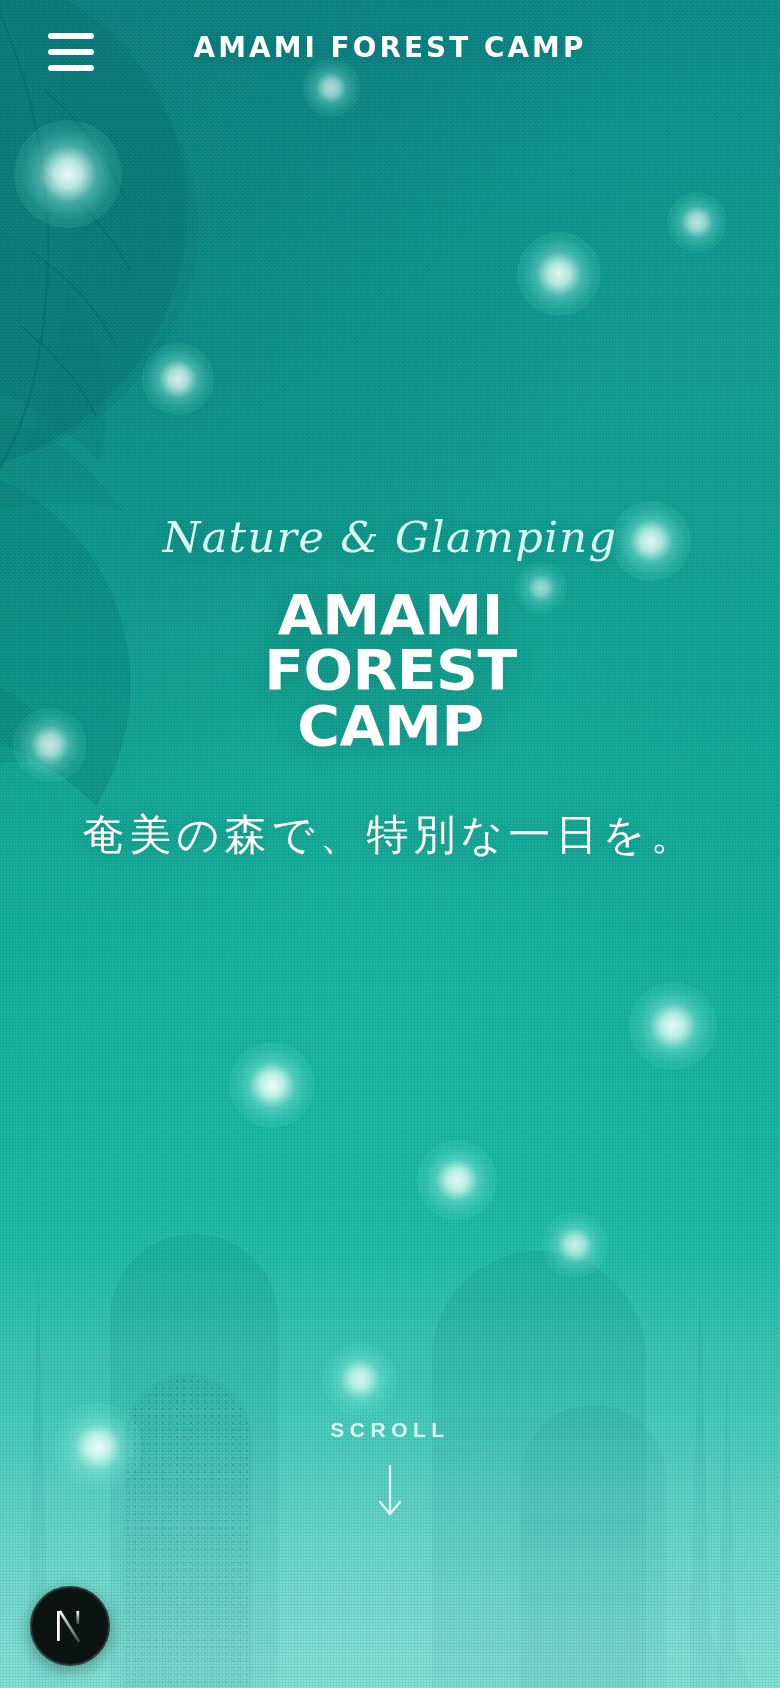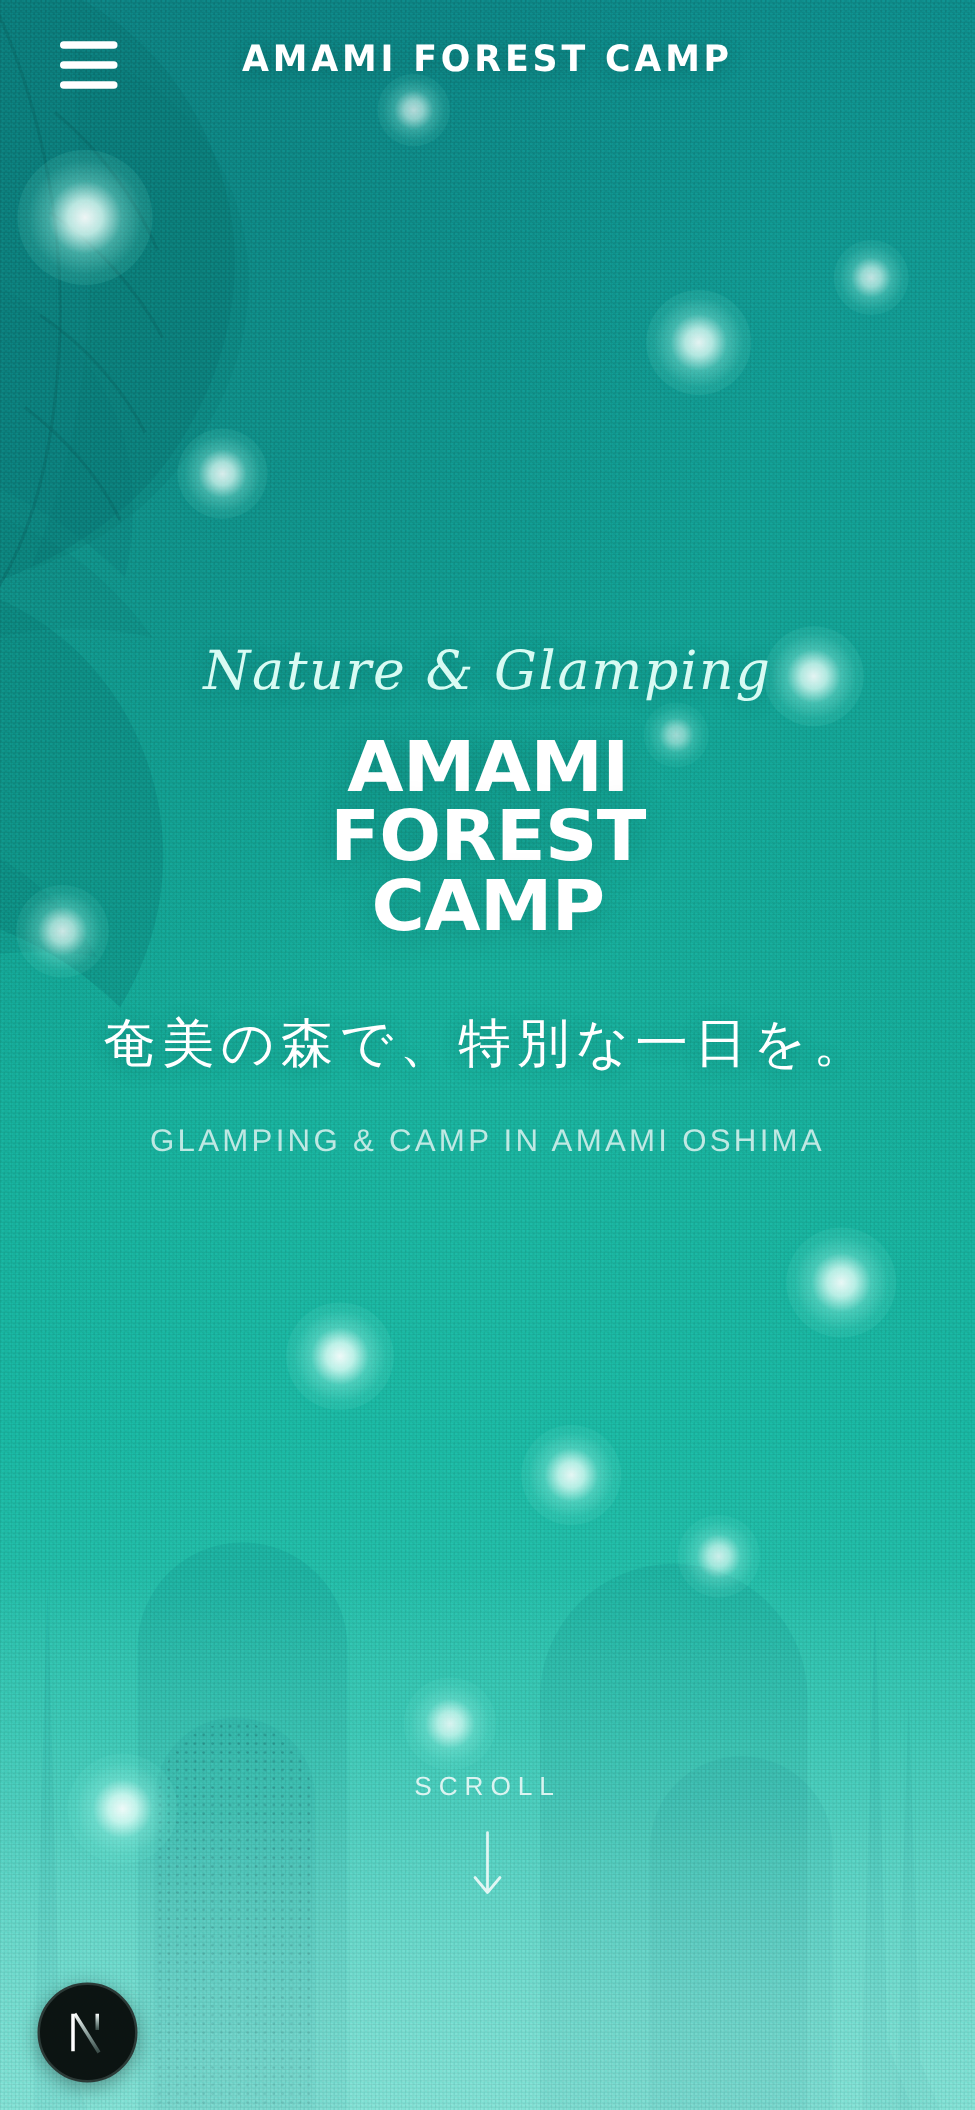--- a/index.html
+++ b/index.html
@@ -135,21 +135,21 @@
     font-weight:300;
   }
 
   
   #scroll-cue{
     position:absolute;left:0;right:0;bottom:168px;
     z-index:22;text-align:center;
   }
   #scroll-label{
     color:rgba(255,255,255,.80);
-    font-size:21px;letter-spacing:5.5px;font-weight:400;
+    font-size:21px;letter-spacing:5.5px;font-weight:700;
   }
   #scroll-arrow{
     margin:22px auto 0;width:26px;height:56px;display:block;
   }
 
   
   #next-badge{
     position:absolute;left:30px;bottom:22px;width:80px;height:80px;
     border-radius:50%;
     background:#0c1412;
@@ -275,21 +275,20 @@
 </div>
 
 <div id="hero">
   <div id="eyebrow">Nature &amp; Glamping</div>
   <h1 id="title">
     <span>AMAMI</span>
     <span>FOREST</span>
     <span>CAMP</span>
   </h1>
   <div id="jp">奄美の森で、特別な一日を。</div>
-  <div id="tagline">GLAMPING &amp; CAMP IN AMAMI OSHIMA</div>
 </div>
 
 <div id="scroll-cue">
   <div id="scroll-label">SCROLL</div>
   <svg id="scroll-arrow" viewBox="0 0 26 56">
     <path d="M13 2 L13 48 M3 38 L13 50 L23 38" fill="none" stroke="rgba(255,255,255,.82)" stroke-width="2.2" stroke-linecap="round" stroke-linejoin="round"></path>
   </svg>
 </div>
 
 <div id="next-badge">

